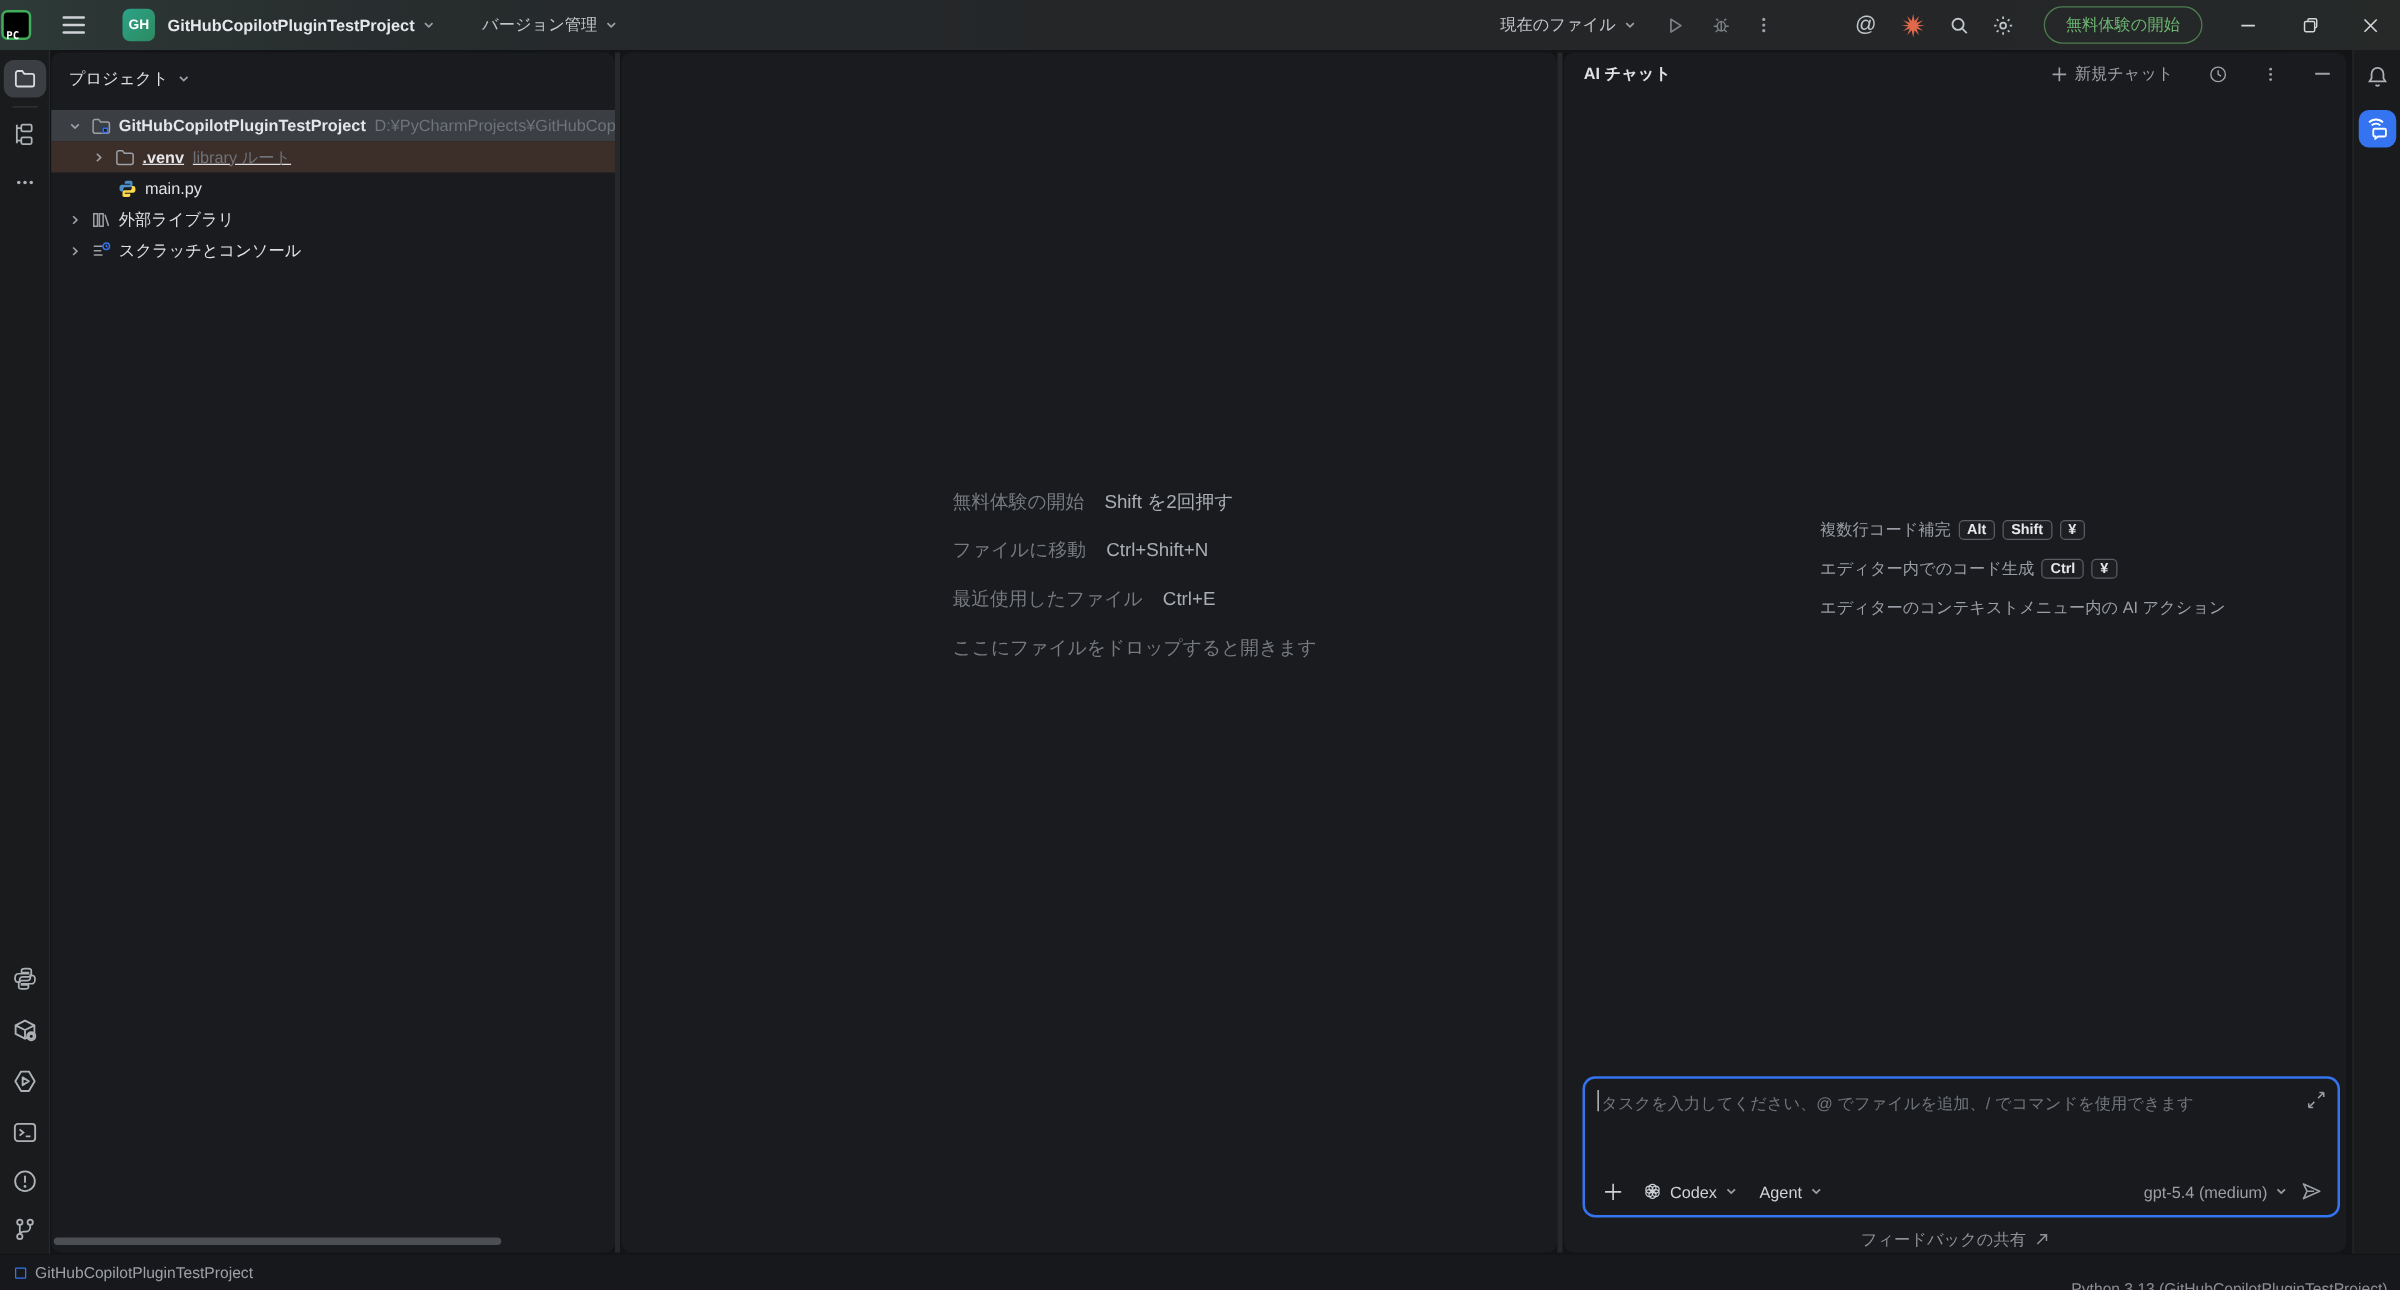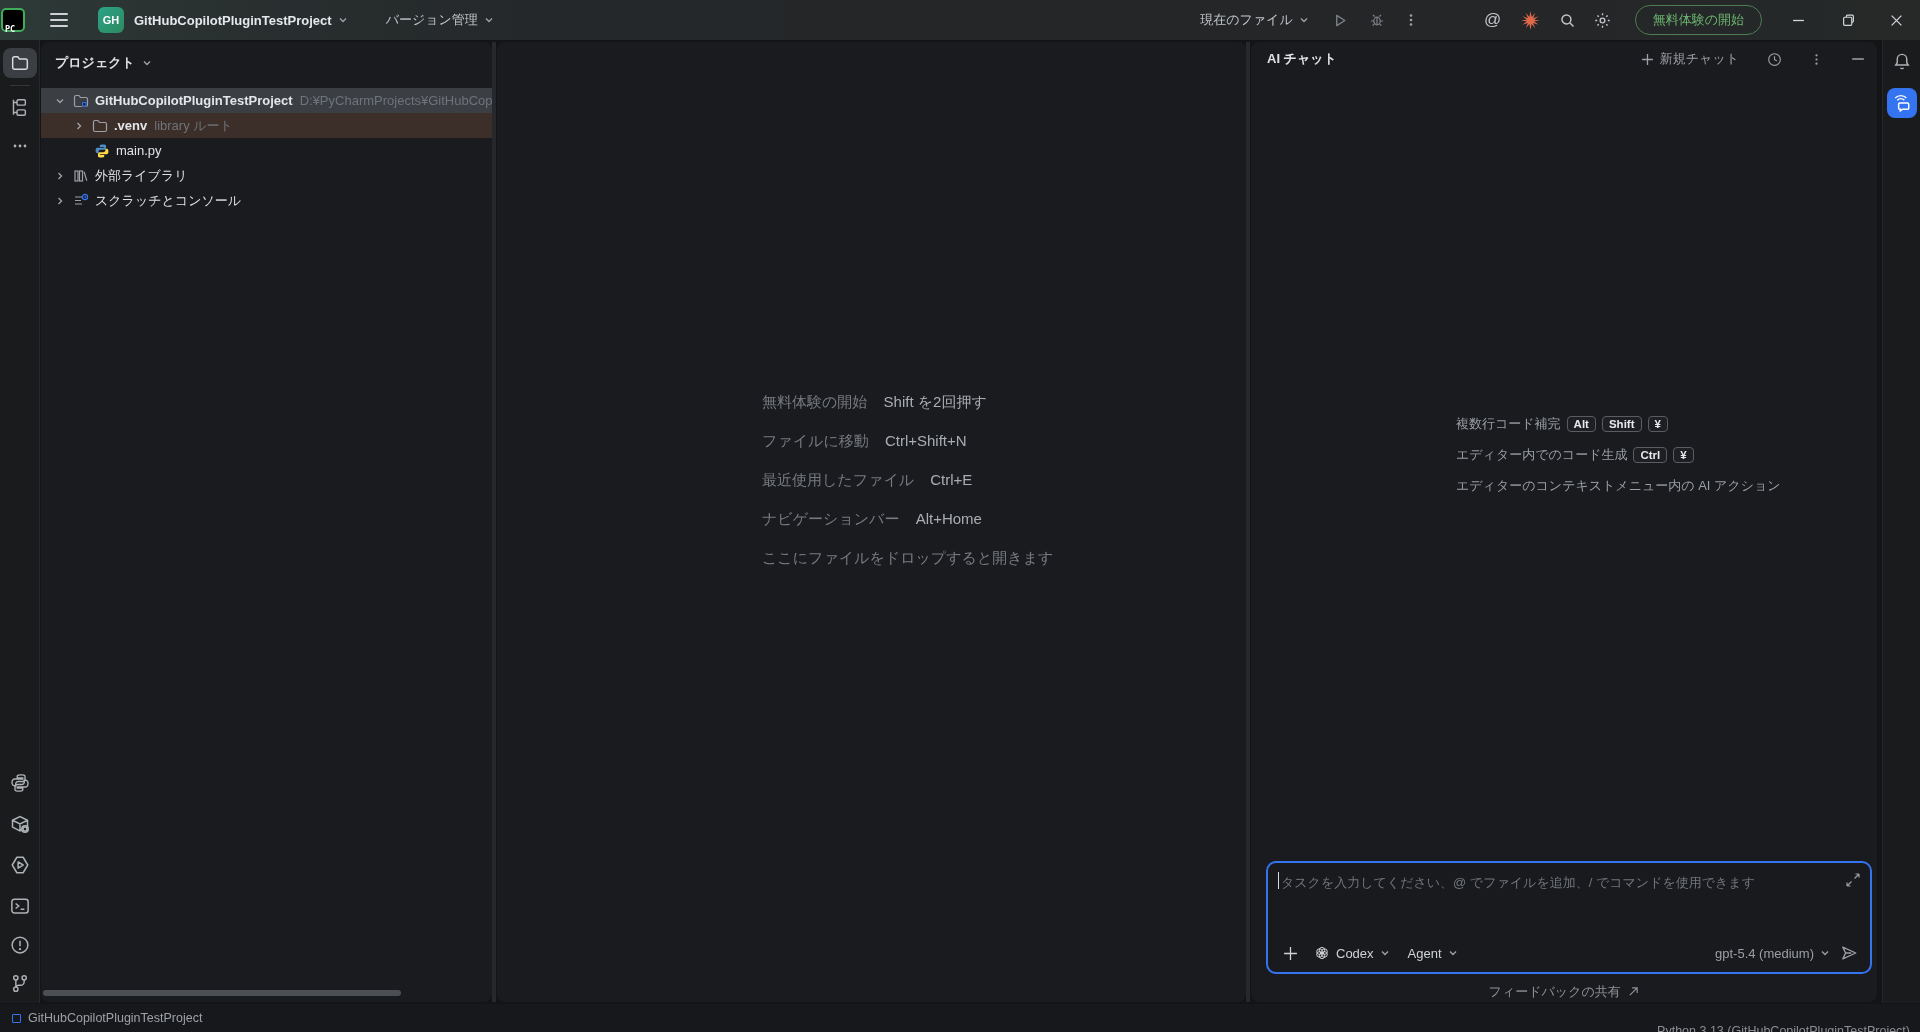--- a/index.html
+++ b/index.html
@@ -39,27 +39,27 @@
   .right-strip { position:absolute; right:0; top:40px; width:38px; height:963px; background:#191b1d; border-left:1px solid #26282c; }
   .vdiv { position:absolute; top:42px; height:960px; width:4px; background:#26282c; }
 
   
   .ls-item { position:absolute; left:50%; transform:translateX(-50%); color:#aeb1b6; display:flex; align-items:center; justify-content:center; }
   .ls-active { width:34px; height:30px; background:#3b3e43; border-radius:8px; color:#d9dbde; }
   .ls-div { position:absolute; left:10px; width:20px; height:1px; background:#33363a; }
 
   
   .pp-header { position:absolute; left:14px; top:12px; display:flex; align-items:center; gap:7px;
-    color:#dfe1e5; font-size:13px; font-weight:700; }
+    color:#dfe1e5; font-size:13px; font-weight:400; }
   .pp-header .chev { color:#9da0a6; }
   .tree { position:absolute; left:0; top:46px; width:100%; }
   .trow { position:relative; height:25px; display:flex; align-items:center; white-space:nowrap; overflow:hidden; font-size:13px; color:#dfe1e5; }
   .trow .chev { color:#9da0a6; flex:0 0 10px; }
   .row-selected { background:#3b3e42; }
-  .row-hover { background:#3c2f2a; }
+  .row-hover { background:#3c2f2a;text-decoration:underline; }
   .t-name-b { font-weight:700; color:#e4e6e9; }
   .t-dim { color:#6f737a; margin-left:7px; }
   .ticon { flex:0 0 16px; margin:0 6px 0 8px; display:inline-flex; }
   .hscroll { position:absolute; left:2px; top:948px; width:358px; height:6px; border-radius:3px; background:#4b4e53; }
 
   
   .ed-hints { position:absolute; left:265px; top:340px; font-size:15px; }
   .sc-line { height:39px; line-height:39px; }
   .sc-label { color:#767a81; }
   .sc-keys { color:#a9adb4; margin-left:12px; }
@@ -345,24 +345,20 @@
       </div>
       <div class="sc-line">
         <span class="sc-label">ファイルに移動</span>
         <span class="sc-keys">Ctrl+Shift+N</span>
       </div>
       <div class="sc-line">
         <span class="sc-label">最近使用したファイル</span>
         <span class="sc-keys">Ctrl+E</span>
       </div>
       <div class="sc-line">
-        <span class="sc-label">ナビゲーションバー</span>
-        <span class="sc-keys">Alt+Home</span>
-      </div>
-      <div class="sc-line">
         <span class="sc-label">ここにファイルをドロップすると開きます</span>
       </div>
     </div>
   </div>
 
   <div class="vdiv" style="left:1246px"></div>
 
   <div class="panel chat-panel">
     <div class="chat-header">
       <span class="chat-title">AI チャット</span>

